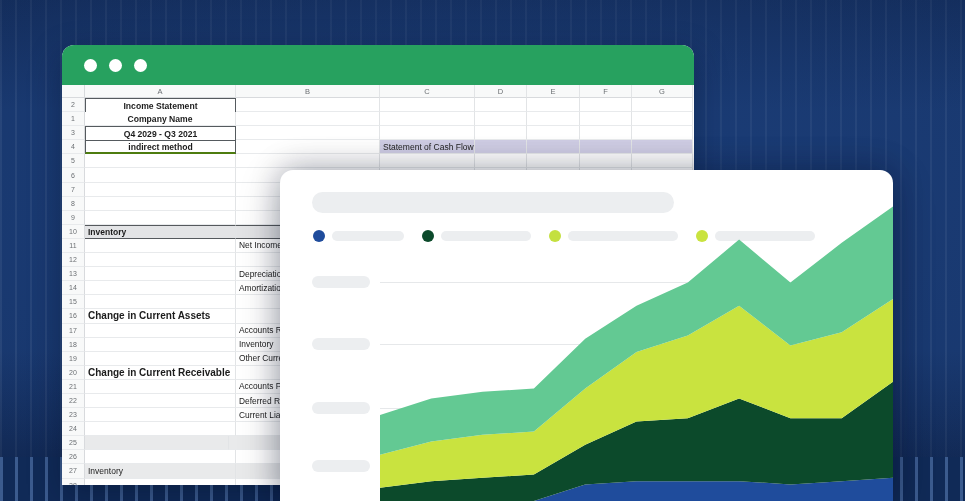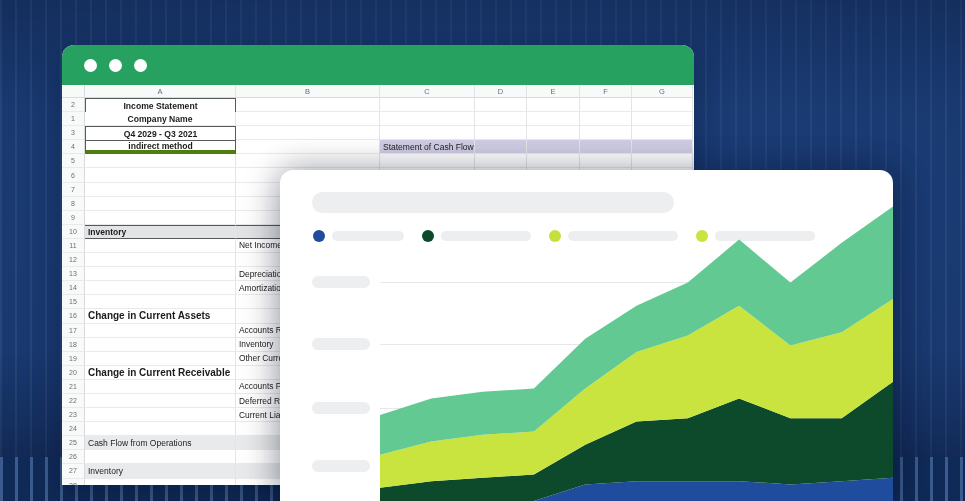--- a/index.html
+++ b/index.html
@@ -140,21 +140,21 @@
 
   .cell.title-cell {
     justify-content: center;
     font-weight: bold;
     font-size: 8.6px;
   }
   .cell.boxed {
     border: 1px solid #555a5e;
     border-bottom: none;
   }
-  .cell.boxed-last { border-bottom: 4px solid #4d7c0f; text-align: right; }
+  .cell.boxed-last { border-bottom: 2px solid #4d7c0f; text-align: right; }
 
   .cell.section {
     font-weight: bold;
     background: #e3e4e6;
     border-top: 1px solid #55595d;
     border-bottom: 1px solid #55595d;
     font-size: 8.5px;
   }
   .cell.section-plain {
     background: #e9eaeb;
@@ -509,21 +509,20 @@
           <div class="cell colA"></div>
           <div class="cell colB sub-label"></div>
           <div class="cell colC"></div>
           <div class="cell colD"></div>
           <div class="cell colE"></div>
           <div class="cell colF"></div>
           <div class="cell colG"></div>
         </div>
         <div class="grid-row">
           <div class="cell rh">25</div>
-          <div class="cell colA section-plain">Cash Flow from Operations</div>
           <div class="cell colB sub-label section-plain"></div>
           <div class="cell colC section-plain"></div>
           <div class="cell colD"></div>
           <div class="cell colE"></div>
           <div class="cell colF"></div>
           <div class="cell colG"></div>
         </div>
         <div class="grid-row">
           <div class="cell rh">26</div>
           <div class="cell colA"></div>

